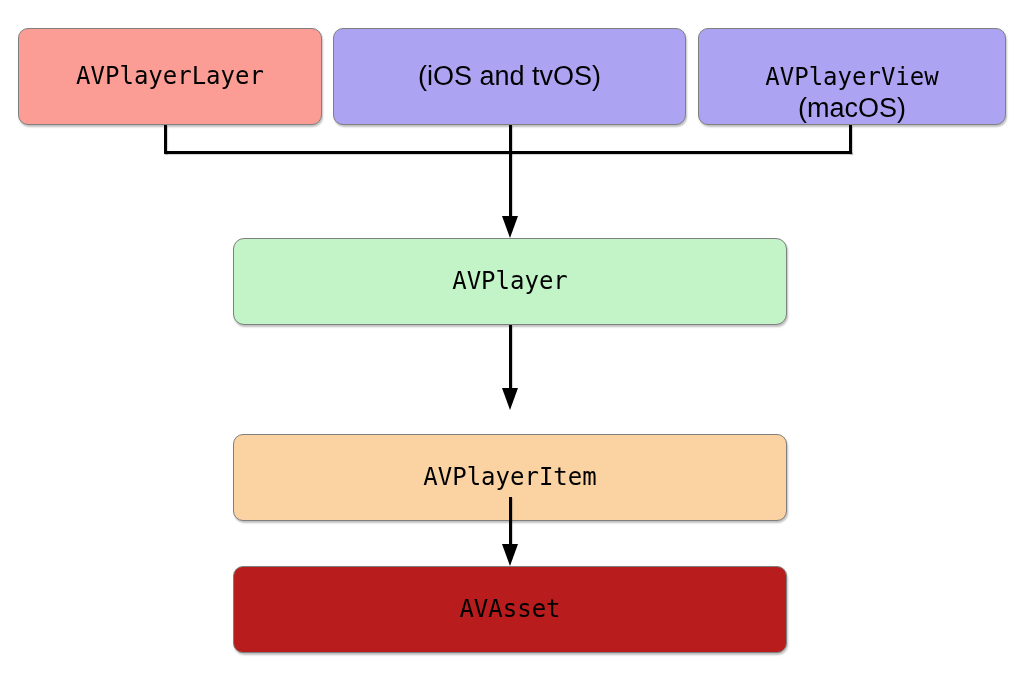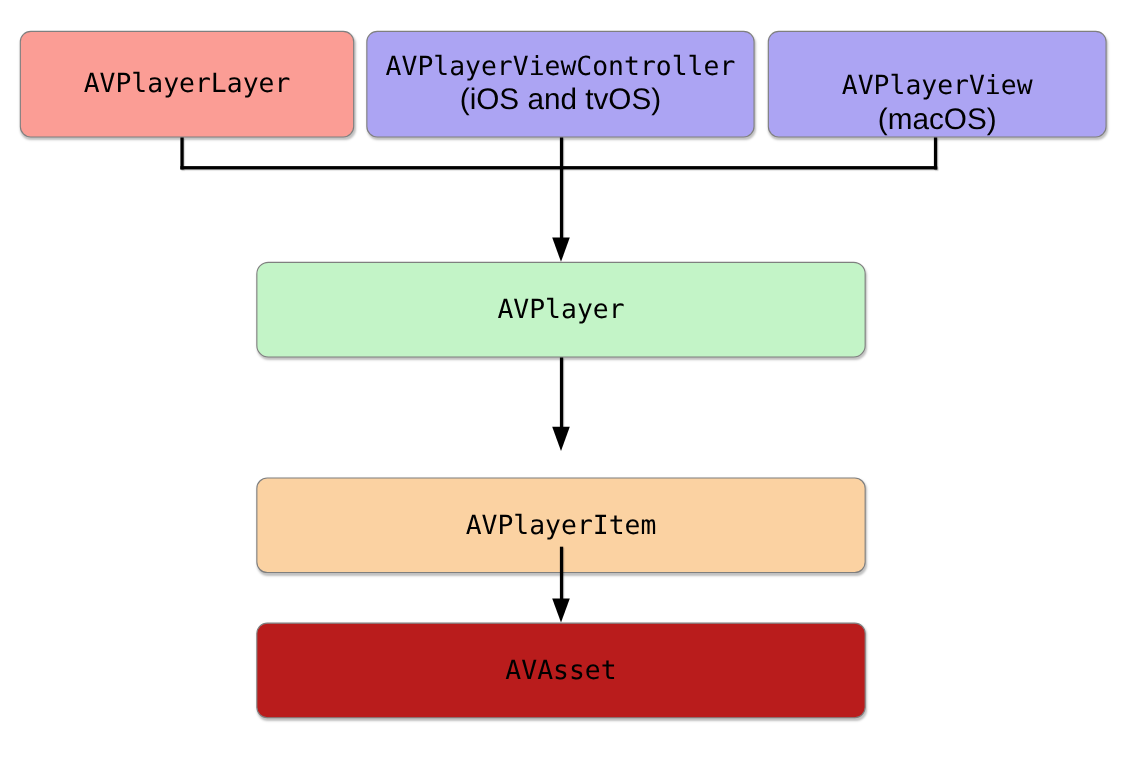--- a/index.html
+++ b/index.html
@@ -79,21 +79,20 @@
 </head>
 <body>
 
 <div class="canvas">
 
   <div class="node n-avplayerlayer" style="background: rgb(251, 157, 149);">
     <span class="label">AVPlayerLayer</span>
   </div>
 
   <div class="node n-avplayerviewcontroller" style="background: rgb(172, 164, 243);">
-    <span class="label">AVPlayerViewController</span>
     <span class="subtitle">(iOS and tvOS)</span>
   </div>
 
   <div class="node n-avplayerview" style="background: rgb(172, 164, 243);">
     <span class="label">AVPlayerView</span>
     <span class="subtitle">(macOS)</span>
   </div>
 
   <div class="line drop-left"></div>
   <div class="line drop-right"></div>

